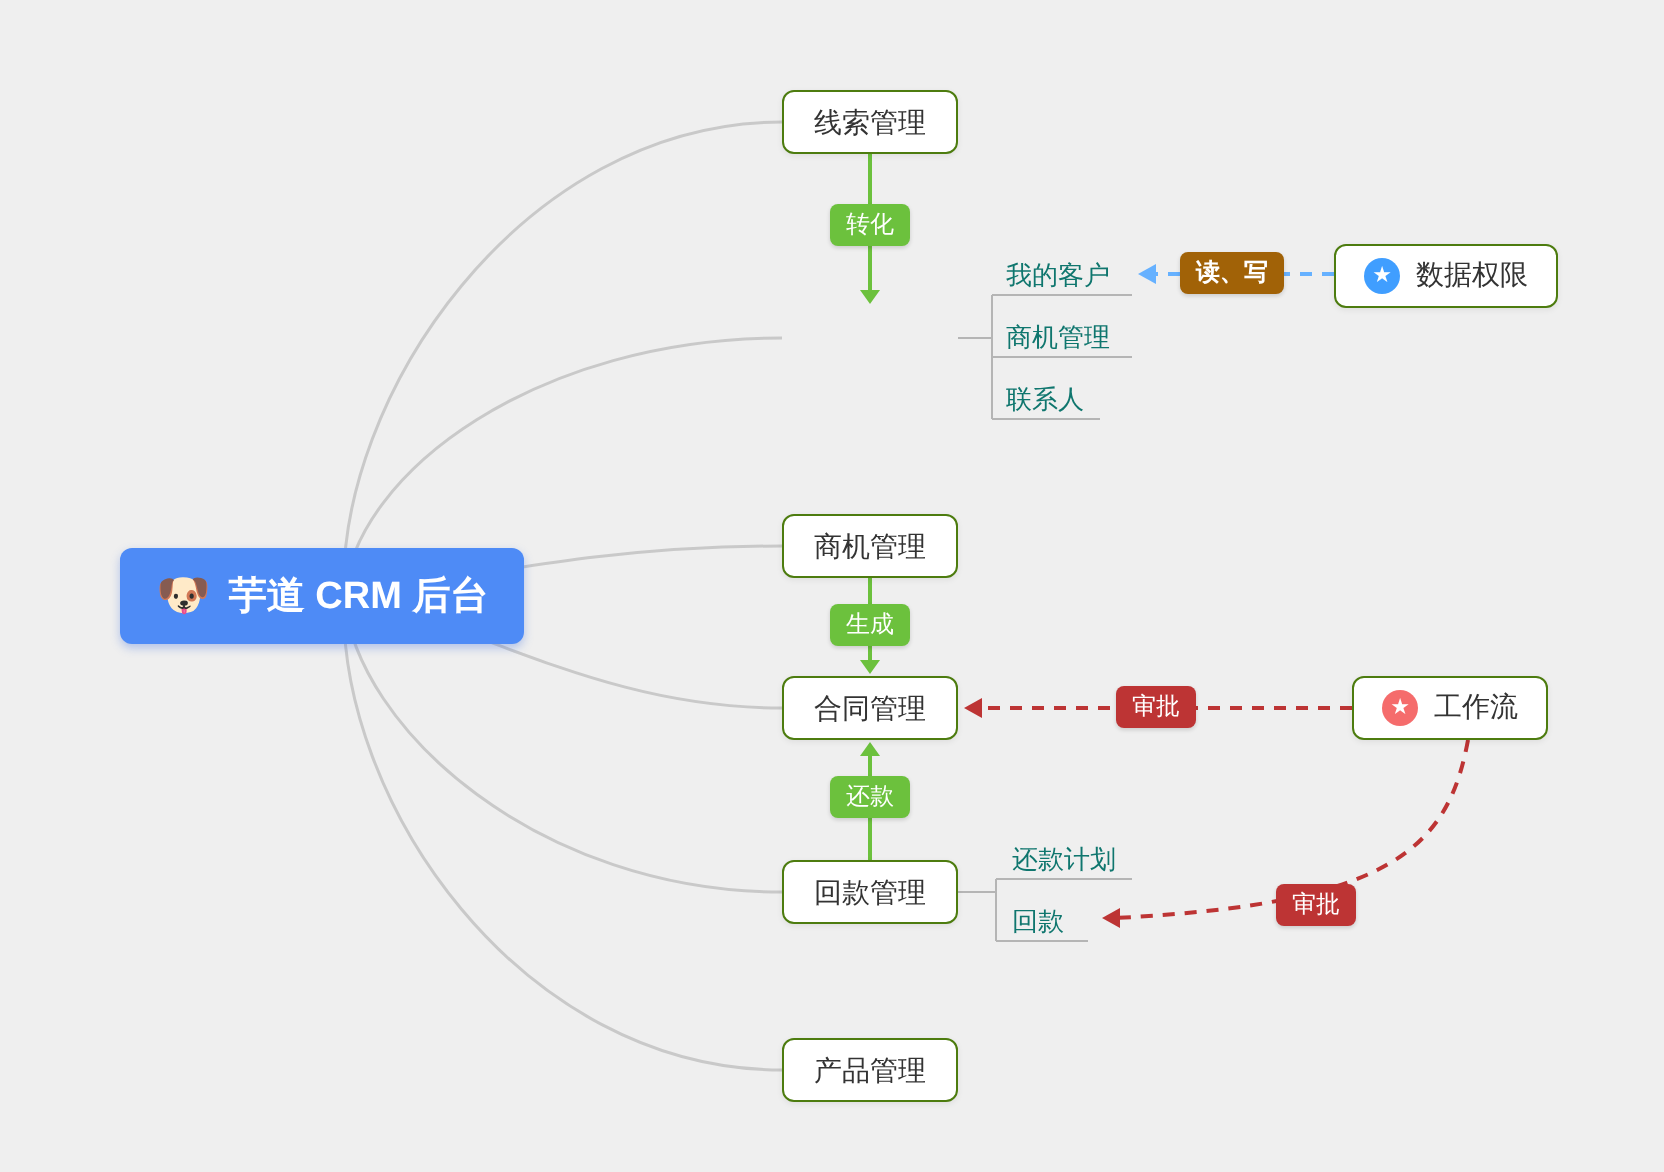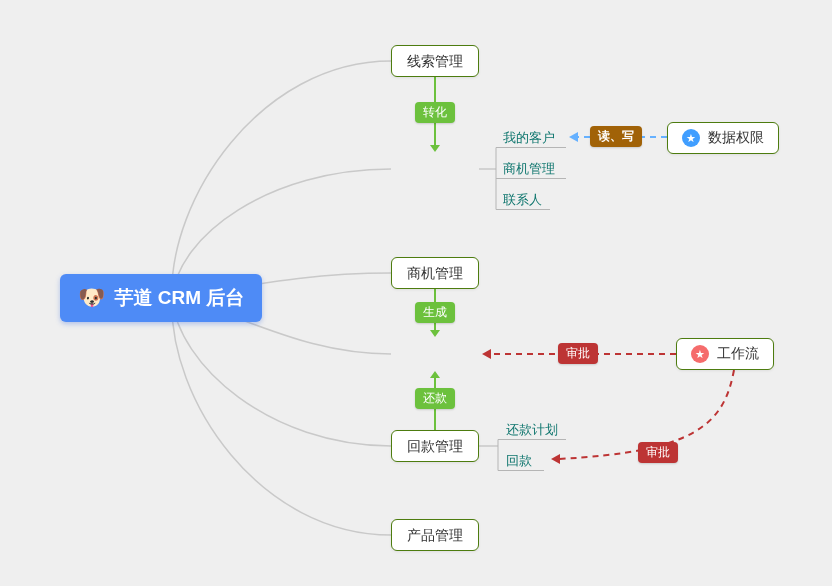--- a/index.html
+++ b/index.html
@@ -129,20 +129,21 @@
     </g>
   </svg>
 
   <div class="root-node">
     <span class="root-emoji">🐶</span>
     <span>芋道 CRM 后台</span>
   </div>
 
   <div class="node" style="left:391px;top:45px">线索管理</div>
   <div class="node" style="left:391px;top:257px">商机管理</div>
+  <div class="node" style="left:391px;top:338px">合同管理</div>
   <div class="node" style="left:391px;top:430px">回款管理</div>
   <div class="node" style="left:391px;top:519px">产品管理</div>
 
   <div class="sub-label" style="left:503px;top:129px">我的客户</div>
   <div class="sub-label" style="left:503px;top:160px">商机管理</div>
   <div class="sub-label" style="left:503px;top:191px">联系人</div>
 
   <div class="sub-label" style="left:506px;top:421px">还款计划</div>
   <div class="sub-label" style="left:506px;top:452px">回款</div>
 

